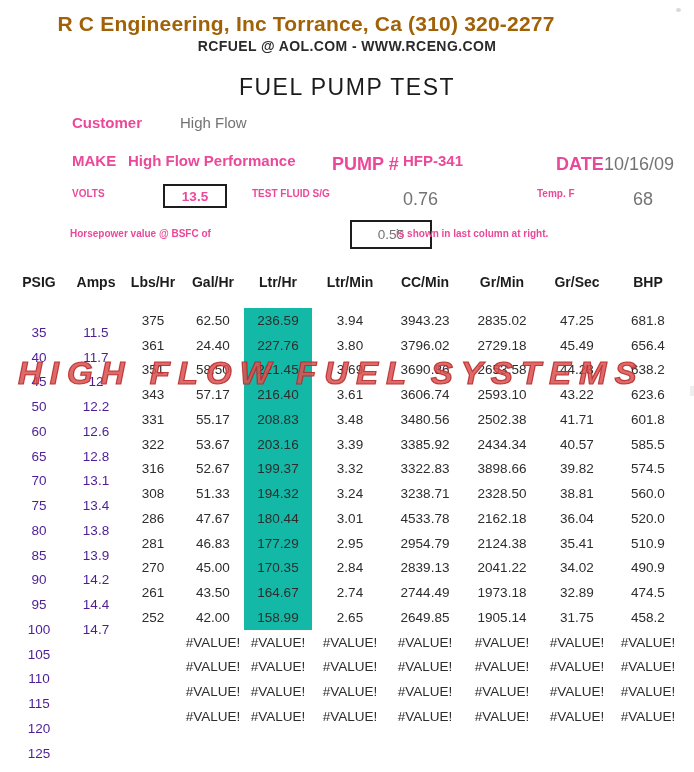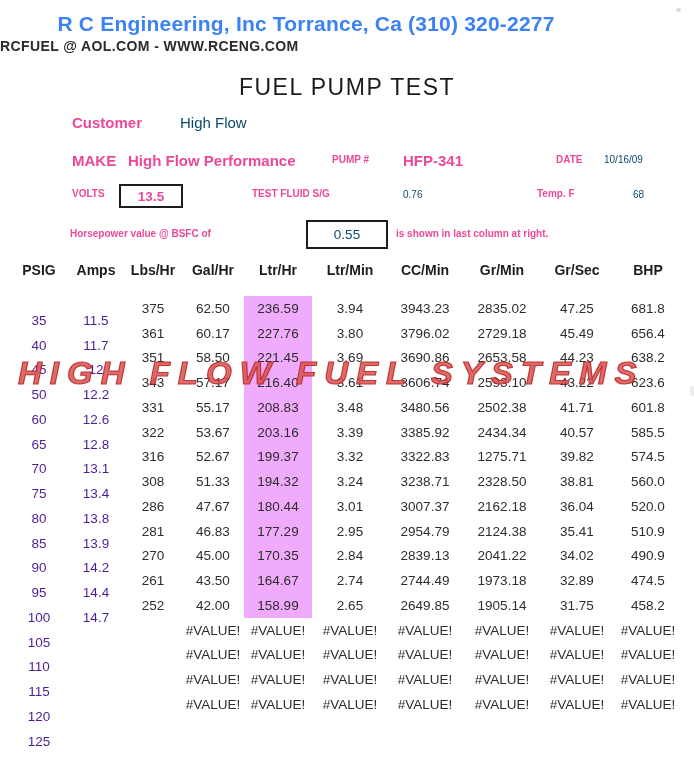--- a/index.html
+++ b/index.html
@@ -7,45 +7,45 @@
     position:relative;
     width:694px;height:772px;
     background:#ffffff;
     font-family:"Liberation Sans","DejaVu Sans",sans-serif;
     color:#222;
     overflow:hidden;
     margin:0 auto;
   }
   .abs{position:absolute;white-space:nowrap;}
   
-  .company{top:12px;left:0;width:612px;text-align:center;font-size:21px;font-weight:bold;color:#3b82f6;letter-spacing:0.2px;}
-  .contact{top:38px;left:0;width:694px;text-align:left;font-size:14px;font-weight:bold;color:#2a2a2a;letter-spacing:0.4px;}
+  .company{top:12px;left:0;width:612px;text-align:center;font-size:21px;font-weight:bold;color:#a16207;letter-spacing:0.2px;}
+  .contact{top:38px;left:0;width:694px;text-align:center;font-size:14px;font-weight:bold;color:#2a2a2a;letter-spacing:0.4px;}
   .doc-title{top:74px;left:0;width:694px;text-align:center;font-size:23px;font-weight:normal;color:#1b1b1b;letter-spacing:1.5px;}
   
   .lbl{font-weight:bold;color:#ec4899;}
-  .val{color:#0c4a6e;}
+  .val{color:#737373;}
   .f15{font-size:15px;}
   .f14{font-size:10px;}
-  .f13{font-size:10px;}
+  .f13{font-size:18px;}
   .vbox{
     border:2px solid #1d1d1d;display:flex;align-items:center;justify-content:center;
-    font-size:13.5px;background:#fff;
+    font-size:13.5px;background:#fff;margin-left:44px;
   }
   
   .tbl{position:absolute;left:10px;top:262px;}
   .thead,.tr{display:flex;}
-  .thead{height:34px;align-items:flex-start;}
+  .thead{height:34px;align-items:flex-start;margin-top:12px;}
   .tr{height:24.75px;align-items:center;}
   .th{font-weight:bold;font-size:14px;text-align:center;color:#1c1c1c;}
   .td{font-size:13.5px;text-align:center;color:#2d2d2d;height:100%;display:flex;align-items:center;justify-content:center;}
   .td.bold{font-weight:normal;color:#4c1d95;margin-top:24px;}
   .col0{width:58px;}.col1{width:56px;}.col2{width:58px;}.col3{width:62px;}
   .col4{width:68px;}.col5{width:76px;}.col6{width:74px;}.col7{width:80px;}
   .col8{width:70px;}.col9{width:72px;}
-  .hl{background:#f0abfc;}
+  .hl{background:#14b8a6;}
   
   .watermark{
     top:354px;left:18px;width:670px;
     font-size:33px;font-weight:bold;font-style:italic;
     letter-spacing:8px;
     color:rgba(225,90,90,0.72);
     -webkit-text-stroke:1.2px rgba(185,40,40,0.85);
     text-shadow:0 0 1px rgba(185,40,40,0.5);
     z-index:5;
     transform:scaleY(0.97);
@@ -111,21 +111,21 @@
           <div class="td col5">3.94</div>
           <div class="td col6">3943.23</div>
           <div class="td col7">2835.02</div>
           <div class="td col8">47.25</div>
           <div class="td col9">681.8</div>
         </div>
         <div class="tr">
           <div class="td col0 bold">40</div>
           <div class="td col1 bold">11.7</div>
           <div class="td col2">361</div>
-          <div class="td col3">60.17</div>
+          <div class="td col3">24.40</div>
           <div class="td col4 hl">227.76</div>
           <div class="td col5">3.80</div>
           <div class="td col6">3796.02</div>
           <div class="td col7">2729.18</div>
           <div class="td col8">45.49</div>
           <div class="td col9">656.4</div>
         </div>
         <div class="tr">
           <div class="td col0 bold">45</div>
           <div class="td col1 bold">12</div>
@@ -175,21 +175,21 @@
           <div class="td col9">585.5</div>
         </div>
         <div class="tr">
           <div class="td col0 bold">70</div>
           <div class="td col1 bold">13.1</div>
           <div class="td col2">316</div>
           <div class="td col3">52.67</div>
           <div class="td col4 hl">199.37</div>
           <div class="td col5">3.32</div>
           <div class="td col6">3322.83</div>
-          <div class="td col7">1275.71</div>
+          <div class="td col7">3898.66</div>
           <div class="td col8">39.82</div>
           <div class="td col9">574.5</div>
         </div>
         <div class="tr">
           <div class="td col0 bold">75</div>
           <div class="td col1 bold">13.4</div>
           <div class="td col2">308</div>
           <div class="td col3">51.33</div>
           <div class="td col4 hl">194.32</div>
           <div class="td col5">3.24</div>
@@ -198,21 +198,21 @@
           <div class="td col8">38.81</div>
           <div class="td col9">560.0</div>
         </div>
         <div class="tr">
           <div class="td col0 bold">80</div>
           <div class="td col1 bold">13.8</div>
           <div class="td col2">286</div>
           <div class="td col3">47.67</div>
           <div class="td col4 hl">180.44</div>
           <div class="td col5">3.01</div>
-          <div class="td col6">3007.37</div>
+          <div class="td col6">4533.78</div>
           <div class="td col7">2162.18</div>
           <div class="td col8">36.04</div>
           <div class="td col9">520.0</div>
         </div>
         <div class="tr">
           <div class="td col0 bold">85</div>
           <div class="td col1 bold">13.9</div>
           <div class="td col2">281</div>
           <div class="td col3">46.83</div>
           <div class="td col4 hl">177.29</div>

